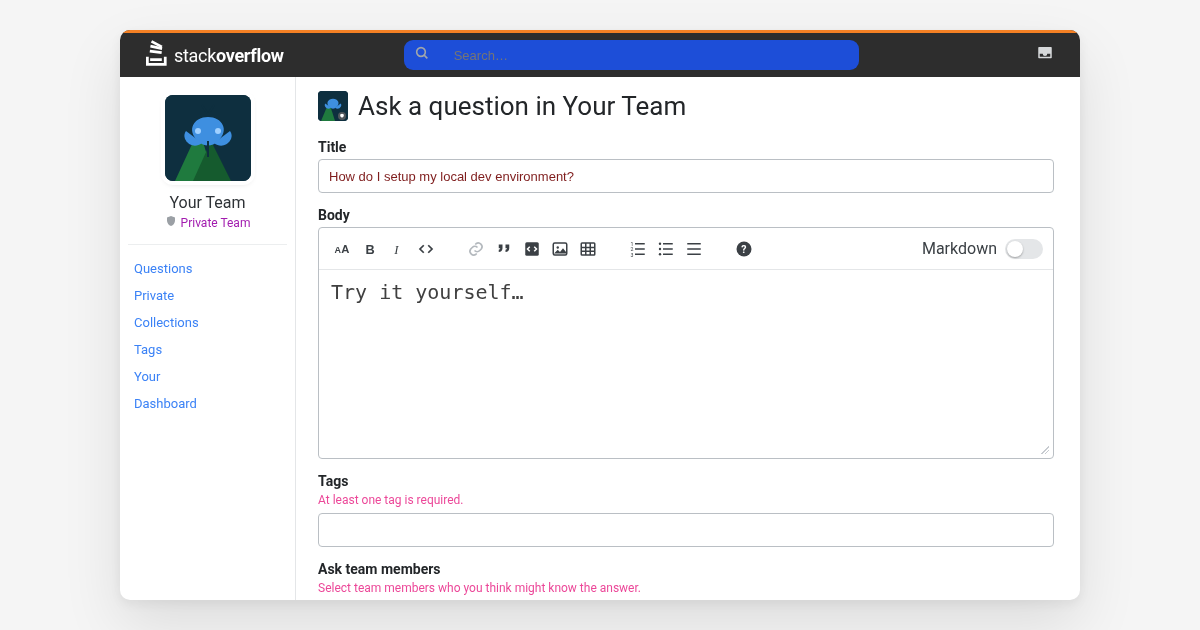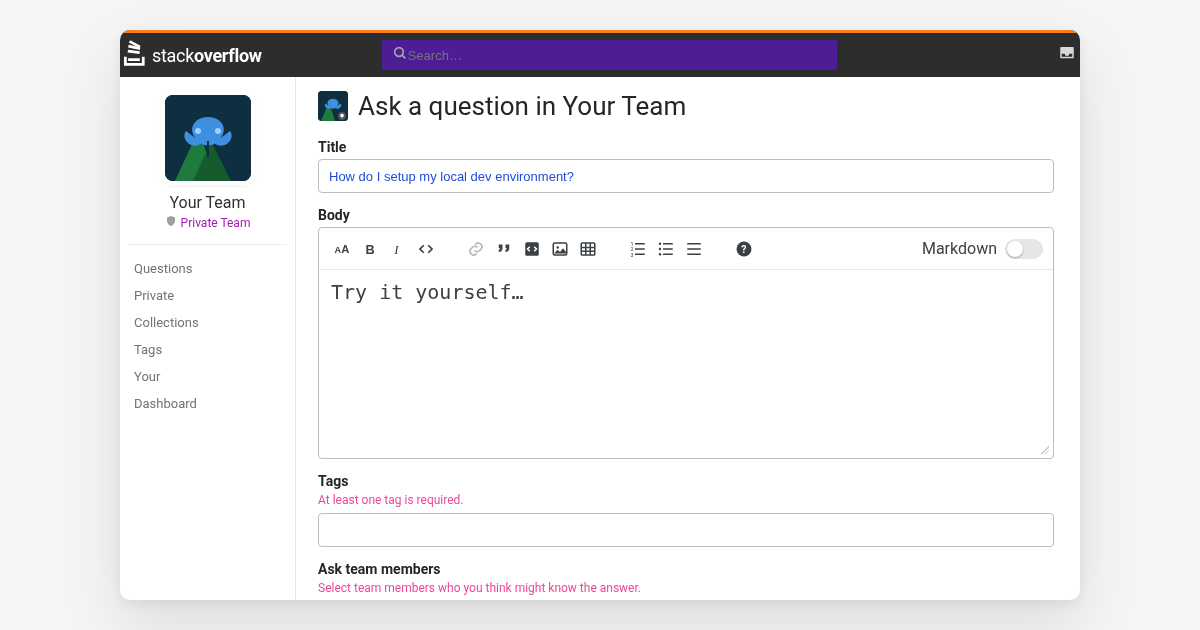--- a/index.html
+++ b/index.html
@@ -22,45 +22,45 @@
     box-shadow: 0 25px 60px rgba(0,0,0,0.10), 0 4px 12px rgba(0,0,0,0.06);
     display: flex;
     flex-direction: column;
   }
   .topbar {
     background: #2d2d2d;
     border-top: 3px solid #f48024;
     height: 47px;
     display: flex;
     align-items: center;
-    padding: 0 4px;
+    padding: 0 26px;
     gap: 20px;
   }
   .logo {
     display: flex;
     align-items: center;
     gap: 6px;
     color: #fff;
   }
   .logo svg { height: 26px; }
   .logo-text { font-size: 18px; letter-spacing: -0.3px;}
   .logo-text b { font-weight: 700; }
   .search-wrap {
     flex: 0 0 455px;
     margin-left: 100px;
   }
   .search {
-    background: #4c1d95;
-    border-radius: 1px;
+    background: #1d4ed8;
+    border-radius: 9px;
     height: 30px;
     display: flex;
     align-items: center;
     padding: 0 10px;
     color: #a0a6ab;
-    gap: 0;
+    gap: 24px;
   }
   .search input {
     background: transparent;
     border: none;
     outline: none;
     color: #ddd;
     font-size: 13px;
     width: 100%;
   }
   .spacer { flex: 1; }
@@ -105,21 +105,21 @@
   .team-sub {
     margin-top: 3px;
     font-size: 12px;
     color: #a21caf;
     display:flex; align-items:center; gap:4px;
   }
   .nav-list { list-style:none; }
   .nav-list li {
     padding: 6px 6px;
     font-size: 13px;
-    color: #737373;
+    color: #3b82f6;
     cursor: pointer;
   }
 
   .main {
     flex: 1;
     padding: 14px 26px 0 22px;
     overflow-y: auto;
     color: #232629;
   }
   .page-heading {
@@ -135,21 +135,21 @@
 
   .form-label { font-weight: 700; font-size: 14px; margin-bottom: 4px; margin-top: 14px;}
   .form-sub { font-size: 12px; color: #ec4899; margin-bottom: 6px; }
   .text-input {
     width: 100%;
     border: 1px solid #babfc4;
     border-radius: 4px;
     height: 32px;
     padding: 16px 10px;
     font-size: 13px;
-    color: #1d4ed8;
+    color: #7f1d1d;
   }
   .editor-box {
     border: 1px solid #babfc4;
     border-radius: 4px;
     height: 232px;
     display:flex; flex-direction:column;
   }
   .toolbar {
     border-bottom: 1px solid #e4e6e8;
     height: 42px;

